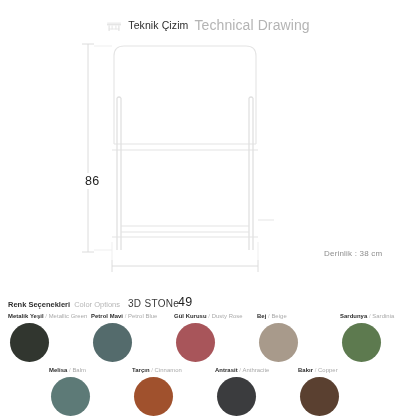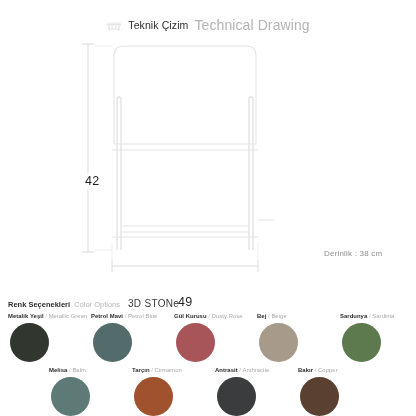--- a/index.html
+++ b/index.html
@@ -202,21 +202,21 @@
       <line x1="258" y1="224" x2="258" y2="236"></line>
       <line x1="112" y1="206" x2="112" y2="224" stroke="#ededed"></line>
       <line x1="258" y1="206" x2="258" y2="224" stroke="#ededed"></line>
     </g>
 
     <g stroke="#e2e2e2" stroke-width="0.9" fill="none">
       <line x1="258" y1="184" x2="274" y2="184"></line>
     </g>
   </svg>
 
-  <span class="dim-label dim-h">42</span>
+  <span class="dim-label dim-h">86</span>
   <span class="dim-label dim-w">49</span>
   <span class="depth-label">Derinlik : 38 cm</span>
 </div>
 
 <div class="colors">
   <div class="colors-head">
     <span class="ch-tr">Renk Seçenekleri</span>
     <span class="ch-en">Color Options</span>
     <span class="ch-brand">3D STONe</span>
   </div>

